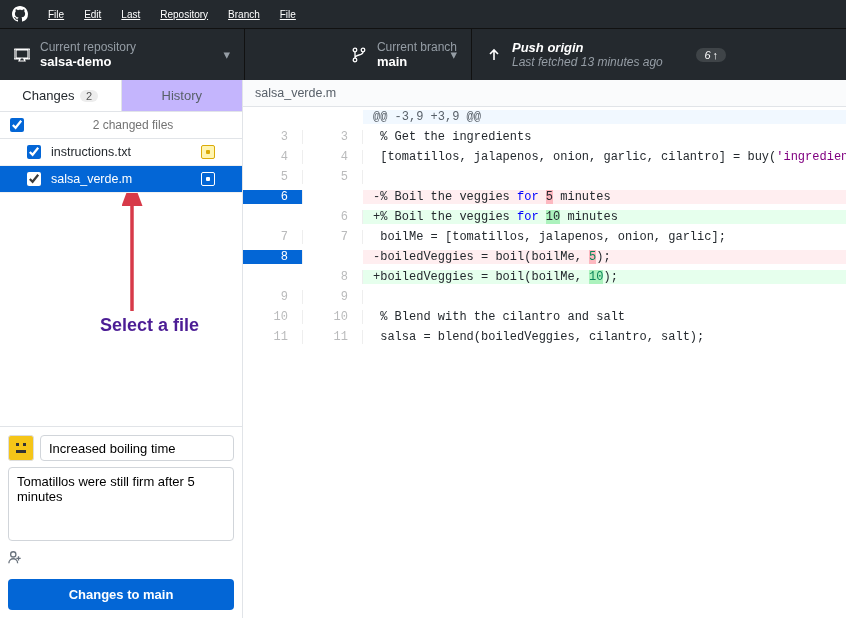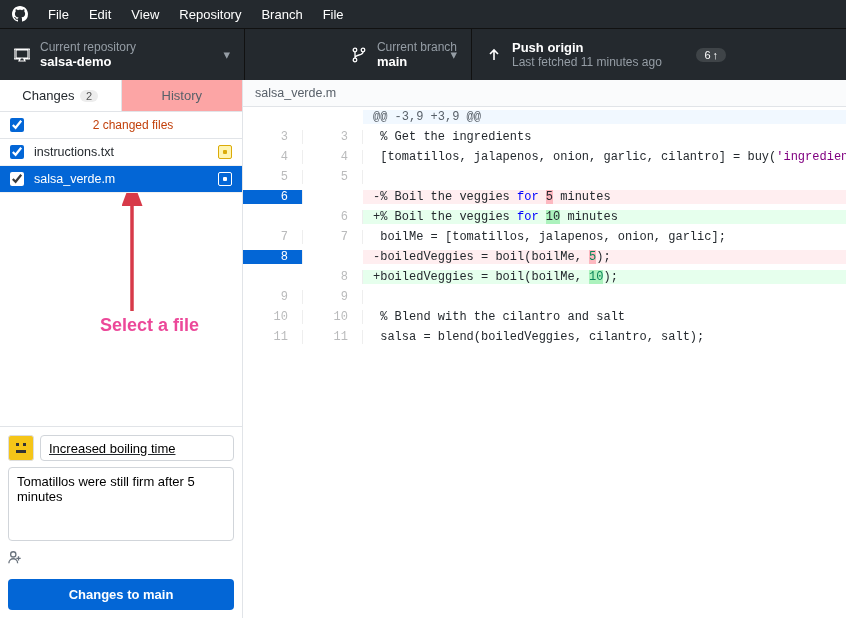--- a/index.html
+++ b/index.html
@@ -1,63 +1,63 @@
 <!DOCTYPE html>
 <html><head>
   <meta charset="utf-8">
   <style>
     * { margin: 0; padding: 0; box-sizing: border-box; }
     body { font-family: -apple-system, BlinkMacSystemFont, "Segoe UI", Helvetica, Arial, sans-serif; font-size: 13px; color: #24292e; background: #fff; width: 846px; height: 618px; overflow: hidden; }
     
     .titlebar { background: #24292e; color: #fff; height: 28px; display: flex; align-items: center; padding: 0 12px; gap: 20px; }
     .titlebar .logo { display: flex; align-items: center; }
-    .titlebar .menu-item { cursor: pointer; font-size: 13px; }
+    .titlebar .menu-item { cursor: pointer; font-size: 10px; text-decoration: underline; }
     
     .toolbar { background: #24292e; color: #fff; height: 52px; display: flex; border-top: 1px solid #111; }
     .toolbar-section { display: flex; align-items: center; padding: 0 14px; border-right: 1px solid #111; position: relative; cursor: pointer; }
     .toolbar-section.repo { width: 245px; }
     .toolbar-section.branch { width: 227px; justify-content: flex-end; }
-    .toolbar-section.push { flex: 1; border-right: none; }
+    .toolbar-section.push { flex: 1; border-right: none; font-style: italic; }
     .toolbar-icon { margin-right: 10px; display: flex; align-items: center; }
     .toolbar-text { display: flex; flex-direction: column; }
     .toolbar-label { color: #959da5; font-size: 12px; }
     .toolbar-value { color: #fff; font-size: 13px; font-weight: 600; }
     .chevron { position: absolute; right: 14px; color: #959da5; }
     .push-badge { background: #3f4448; color: #fff; padding: 1px 8px; border-radius: 10px; font-size: 11px; display: inline-flex; align-items: center; gap: 2px; position: absolute; right: 120px; }
     
     .main { display: flex; height: calc(618px - 28px - 52px); }
     
     .sidebar { width: 245px; border-right: 1px solid #e1e4e8; display: flex; flex-direction: column; }
     .tabs { display: flex; border-bottom: 1px solid #e1e4e8; }
-    .tab { flex: 1; text-align: center; padding: 8px 0; cursor: pointer; font-size: 13px; color: #586069; background: #fca5a5; border-right: 1px solid #e1e4e8; }
+    .tab { flex: 1; text-align: center; padding: 8px 0; cursor: pointer; font-size: 13px; color: #586069; background: #c4b5fd; border-right: 1px solid #e1e4e8; }
     .tab:last-child { border-right: none; }
     .tab.active { background: #fff; color: #24292e; font-weight: 400; }
     .tab-badge { display: inline-block; background: #ededed; color: #555; border-radius: 8px; padding: 0 6px; font-size: 11px; margin-left: 2px; }
     
     .files-header { display: flex; align-items: center; padding: 6px 10px; border-bottom: 1px solid #e1e4e8; }
     .files-header input[type=checkbox] { margin-right: 10px; }
-    .files-header-label { flex: 1; text-align: center; color: #c2410c; font-size: 12px; }
+    .files-header-label { flex: 1; text-align: center; color: #737373; font-size: 12px; }
     
     .file-list { flex: 0 0 auto; }
-    .file-item { display: flex; align-items: center; padding: 6px 10px; border-bottom: 1px solid #f0f0f0; cursor: pointer; }
+    .file-item { display: flex; align-items: center; padding: 6px 27px; border-bottom: 1px solid #f0f0f0; cursor: pointer; }
     .file-item input[type=checkbox] { margin-right: 10px; }
     .file-item.selected { background: #0366d6; color: #fff; }
     .file-item .fname { flex: 1; font-size: 12.5px; }
     .file-badge { width: 14px; height: 14px; border: 1px solid; display: flex; align-items: center; justify-content: center; font-size: 9px; border-radius: 2px; }
     .file-badge.modified { border-color: #dbab09; background: #fff5b1; }
     .file-badge.modified::before { content: ""; width: 4px; height: 4px; background: #dbab09; border-radius: 1px; }
     .file-item.selected .file-badge.modified { border-color: #fff; background: transparent; }
     .file-item.selected .file-badge.modified::before { background: #fff; }
     
     .annotation { position: relative; flex: 1; }
     .annotation svg { position: absolute; left: 60px; top: 0; }
-    .annotation-text { position: absolute; left: 100px; top: 122px; color: #ec4899; font-weight: bold; font-size: 18px; }
+    .annotation-text { position: absolute; left: 100px; top: 122px; color: #4c1d95; font-weight: bold; font-size: 18px; }
     
     .commit-area { border-top: 1px solid #e1e4e8; padding: 8px; }
-    .commit-summary { display: flex; gap: 6px; margin-bottom: 6px; text-decoration: underline; }
+    .commit-summary { display: flex; gap: 6px; margin-bottom: 6px; }
     .avatar-box { width: 26px; height: 26px; background: #f5c518; border-radius: 3px; border: 1px solid #ddd; display:flex; align-items:center; justify-content:center; }
     .commit-summary input { flex: 1; border: 1px solid #d1d5da; border-radius: 4px; padding: 4px 8px; font-size: 13px; }
     .commit-desc { width: 100%; border: 1px solid #d1d5da; border-radius: 4px; padding: 6px 8px; font-size: 13px; min-height: 74px; resize: none; font-family: inherit; }
     .coauthor { padding: 4px 0; color: #6a737d; font-size: 15px; }
     .commit-button { margin-top: 10px; width: 100%; background: #0366d6; color: #fff; border: none; border-radius: 4px; padding: 8px 0; font-size: 13px; font-weight: 600; cursor: pointer; }
     
     .diff-pane { flex: 1; display: flex; flex-direction: column; }
     .diff-filename { padding: 6px 12px; background: #fafbfc; border-bottom: 1px solid #e1e4e8; font-size: 12.5px; color: #586069; }
     .diff-lines { font-family: Consolas, "Courier New", monospace; font-size: 12px; overflow: auto; }
     .diff-row { display: flex; min-height: 20px; align-items: center; }
@@ -80,21 +80,21 @@
 <body>
 
 <div class="titlebar">
   <span class="logo">
     <svg width="16" height="16" viewBox="0 0 16 16" fill="#fff">
         <path d="M8 0C3.58 0 0 3.58 0 8c0 3.54 2.29 6.53 5.47 7.59.4.07.55-.17.55-.38 0-.19-.01-.82-.01-1.49-2.01.37-2.53-.49-2.69-.94-.09-.23-.48-.94-.82-1.13-.28-.15-.68-.52-.01-.53.63-.01 1.08.58 1.23.82.72 1.21 1.87.87 2.33.66.07-.52.28-.87.51-1.07-1.78-.2-3.64-.89-3.64-3.95 0-.87.31-1.59.82-2.15-.08-.2-.36-1.02.08-2.12 0 0 .67-.21 2.2.82.64-.18 1.32-.27 2-.27.68 0 1.36.09 2 .27 1.53-1.04 2.2-.82 2.2-.82.44 1.1.16 1.92.08 2.12.51.56.82 1.27.82 2.15 0 3.07-1.87 3.75-3.65 3.95.29.25.54.73.54 1.48 0 1.07-.01 1.93-.01 2.2 0 .21.15.46.55.38A8.013 8.013 0 0016 8c0-4.42-3.58-8-8-8z"></path>
       </svg>
   </span>
   <span class="menu-item">File</span>
   <span class="menu-item">Edit</span>
-  <span class="menu-item">View</span>
+  <span class="menu-item">Last</span>
   <span class="menu-item">Repository</span>
   <span class="menu-item">Branch</span>
   <span class="menu-item">File</span>
 </div>
 
 <div class="toolbar">
   <div class="toolbar-section repo">
     <span class="toolbar-icon">
       <svg width="16" height="16" viewBox="0 0 16 16" fill="#fff">
           <path d="M2 3h12v8H2zM1 2a1 1 0 00-1 1v8a1 1 0 001 1h5l-1 2h6l-1-2h5a1 1 0 001-1V3a1 1 0 00-1-1H1z" fill-opacity="0" stroke="#fff" stroke-width="1.2"></path>
@@ -122,21 +122,21 @@
     <span class="chevron">▾</span>
   </div>
   <div class="toolbar-section push">
     <span class="toolbar-icon">
       <svg width="16" height="16" viewBox="0 0 16 16" stroke="#fff" fill="none" stroke-width="1.6">
           <path d="M8 13V3M4 7l4-4 4 4"></path>
         </svg>
     </span>
     <span class="toolbar-text">
       <span class="toolbar-value">Push origin</span>
-      <span class="toolbar-label">Last fetched 11 minutes ago</span>
+      <span class="toolbar-label">Last fetched 13 minutes ago</span>
     </span>
     <span class="push-badge">
       <span>6</span>
         <span>↑</span>
     </span>
   </div>
 </div>
 
 <div class="main">
   <div class="sidebar">

